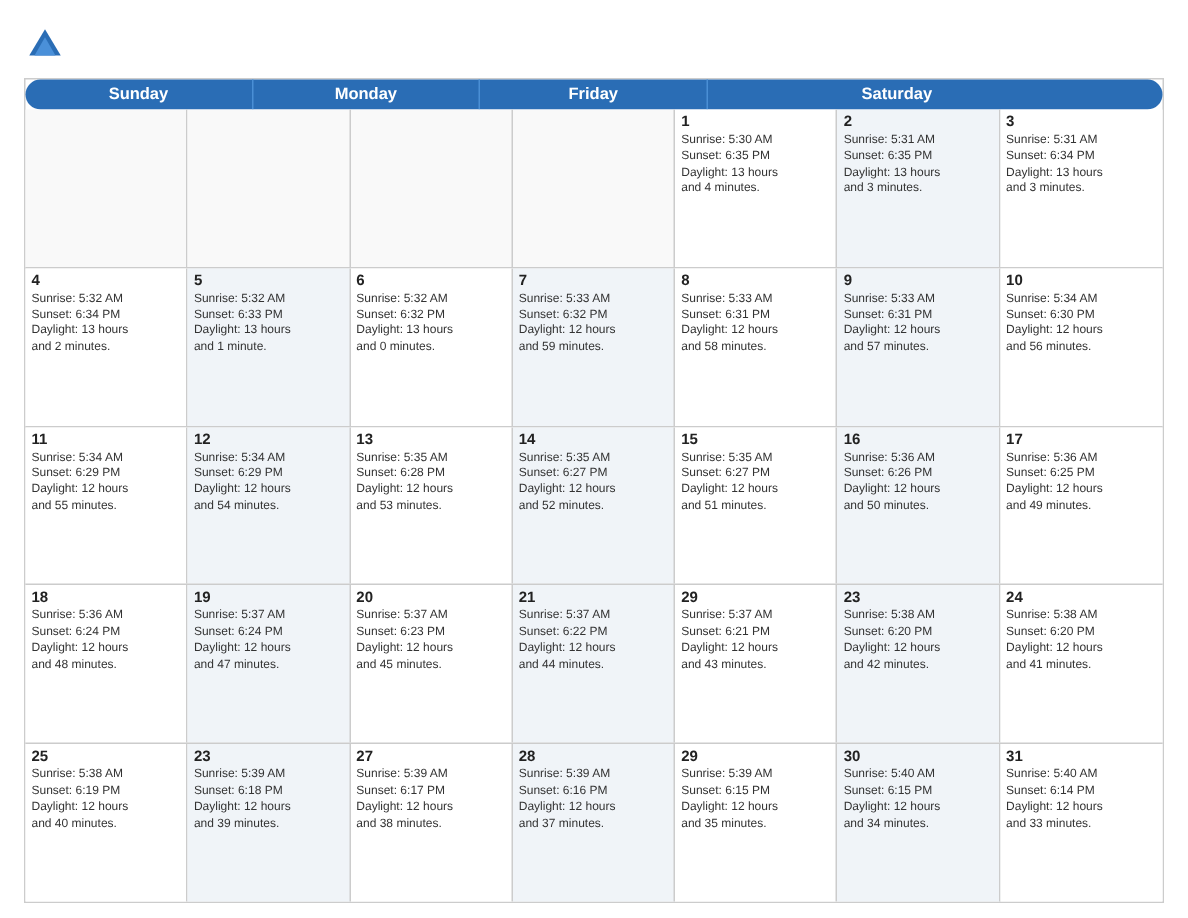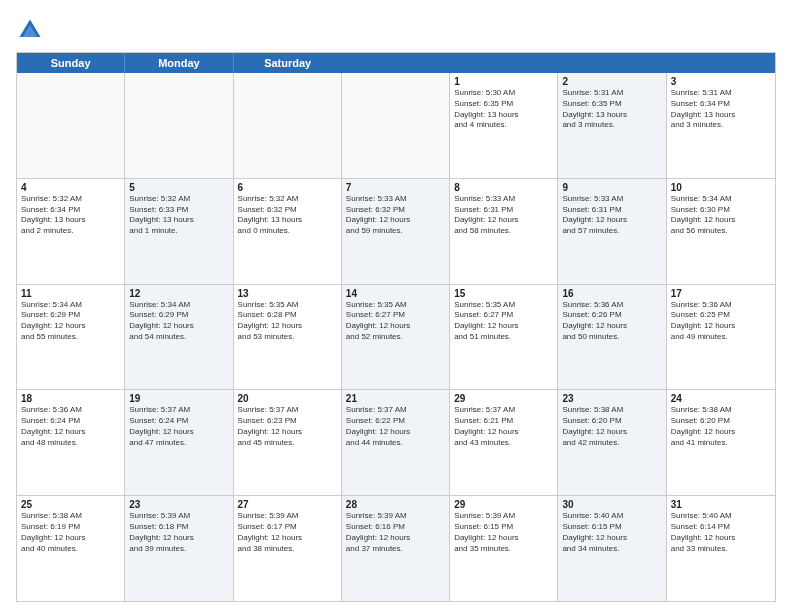--- a/index.html
+++ b/index.html
@@ -57,32 +57,33 @@
       margin-top: 2px;
     }
     .calendar {
       flex: 1;
       display: flex;
       flex-direction: column;
       border: 1px solid #ccc;
     }
     .cal-header {
       display: grid;
-      grid-template-columns: repeat(7, 1fr);
+      grid-template-columns: repeat(5, 1fr);
       background: #2a6db5;
+      border-radius: 10px;
     }
     .cal-header-cell {
       color: #fff;
       font-size: 11px;
       font-weight: bold;
       text-align: center;
       padding: 4px 2px;
       border-right: 1px solid #4a8fd5;
     }
-    .cal-header-cell:last-child { border-right: none; }
+    .cal-header-cell:last-child { border-right: none; text-align: right; }
     .cal-body {
       flex: 1;
       display: flex;
       flex-direction: column;
     }
     .cal-row {
       display: grid;
       grid-template-columns: repeat(7, 1fr);
       flex: 1;
       border-top: 1px solid #ccc;
@@ -130,20 +131,21 @@
     <div class="title-block">
       <h1></h1>
       <h2></h2>
     </div>
   </div>
 
   <div class="calendar">
     <div class="cal-header">
     <div class="cal-header-cell">Sunday</div>
         <div class="cal-header-cell">Monday</div>
+        <div class="cal-header-cell">Friday</div>
         <div class="cal-header-cell">Saturday</div>
       </div>
     <div class="cal-body">
     <div class="cal-row">
           <div class="cal-cell empty"></div>
           <div class="cal-cell empty"></div>
           <div class="cal-cell empty"></div>
           <div class="cal-cell empty"></div>
           <div class="cal-cell">
             <div class="day-num">1</div>

